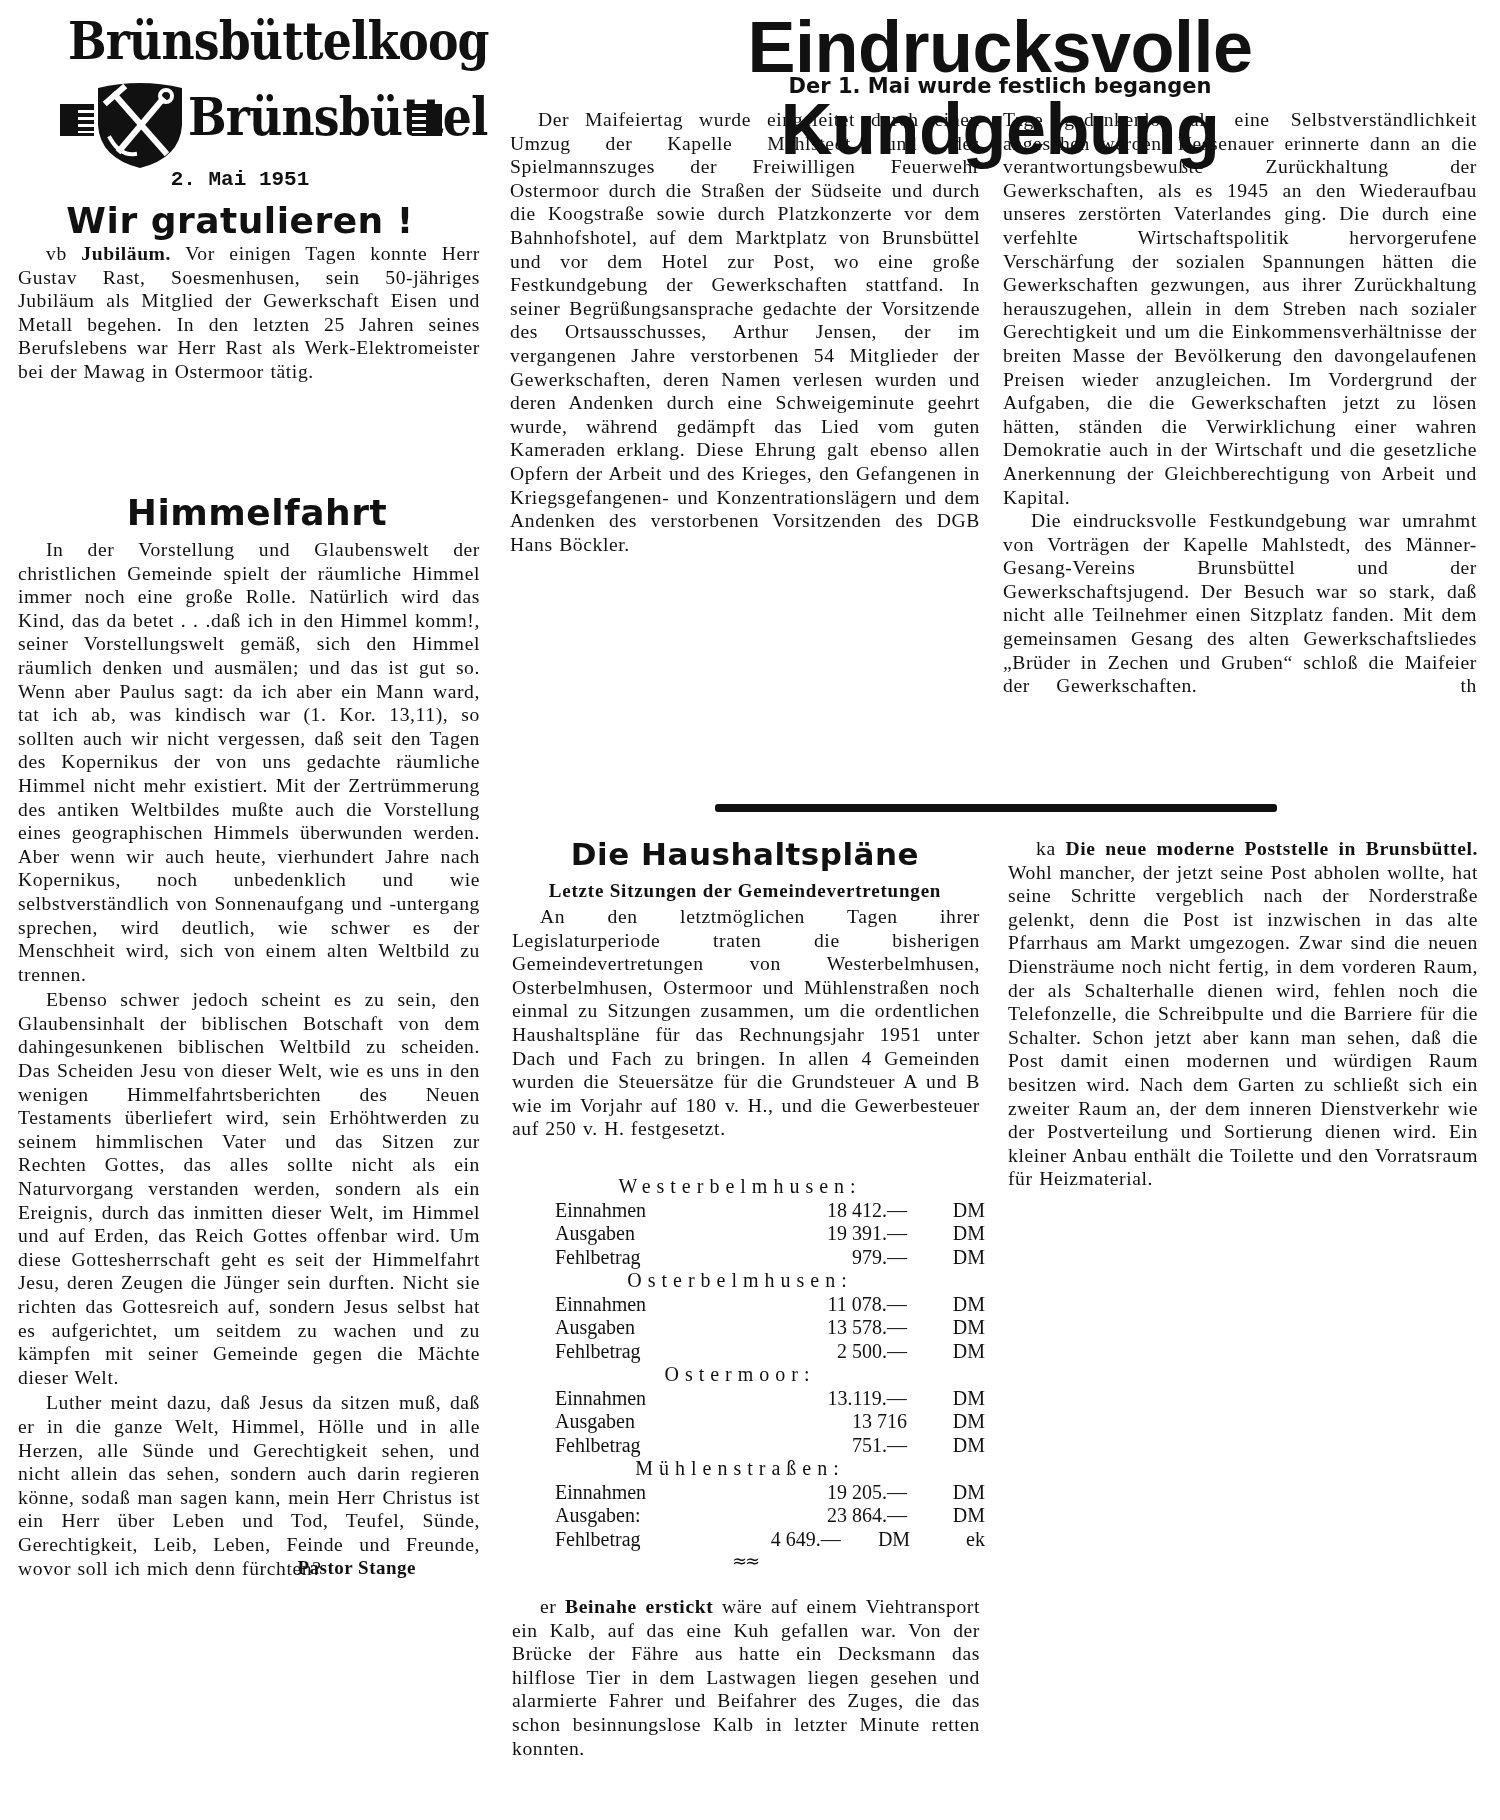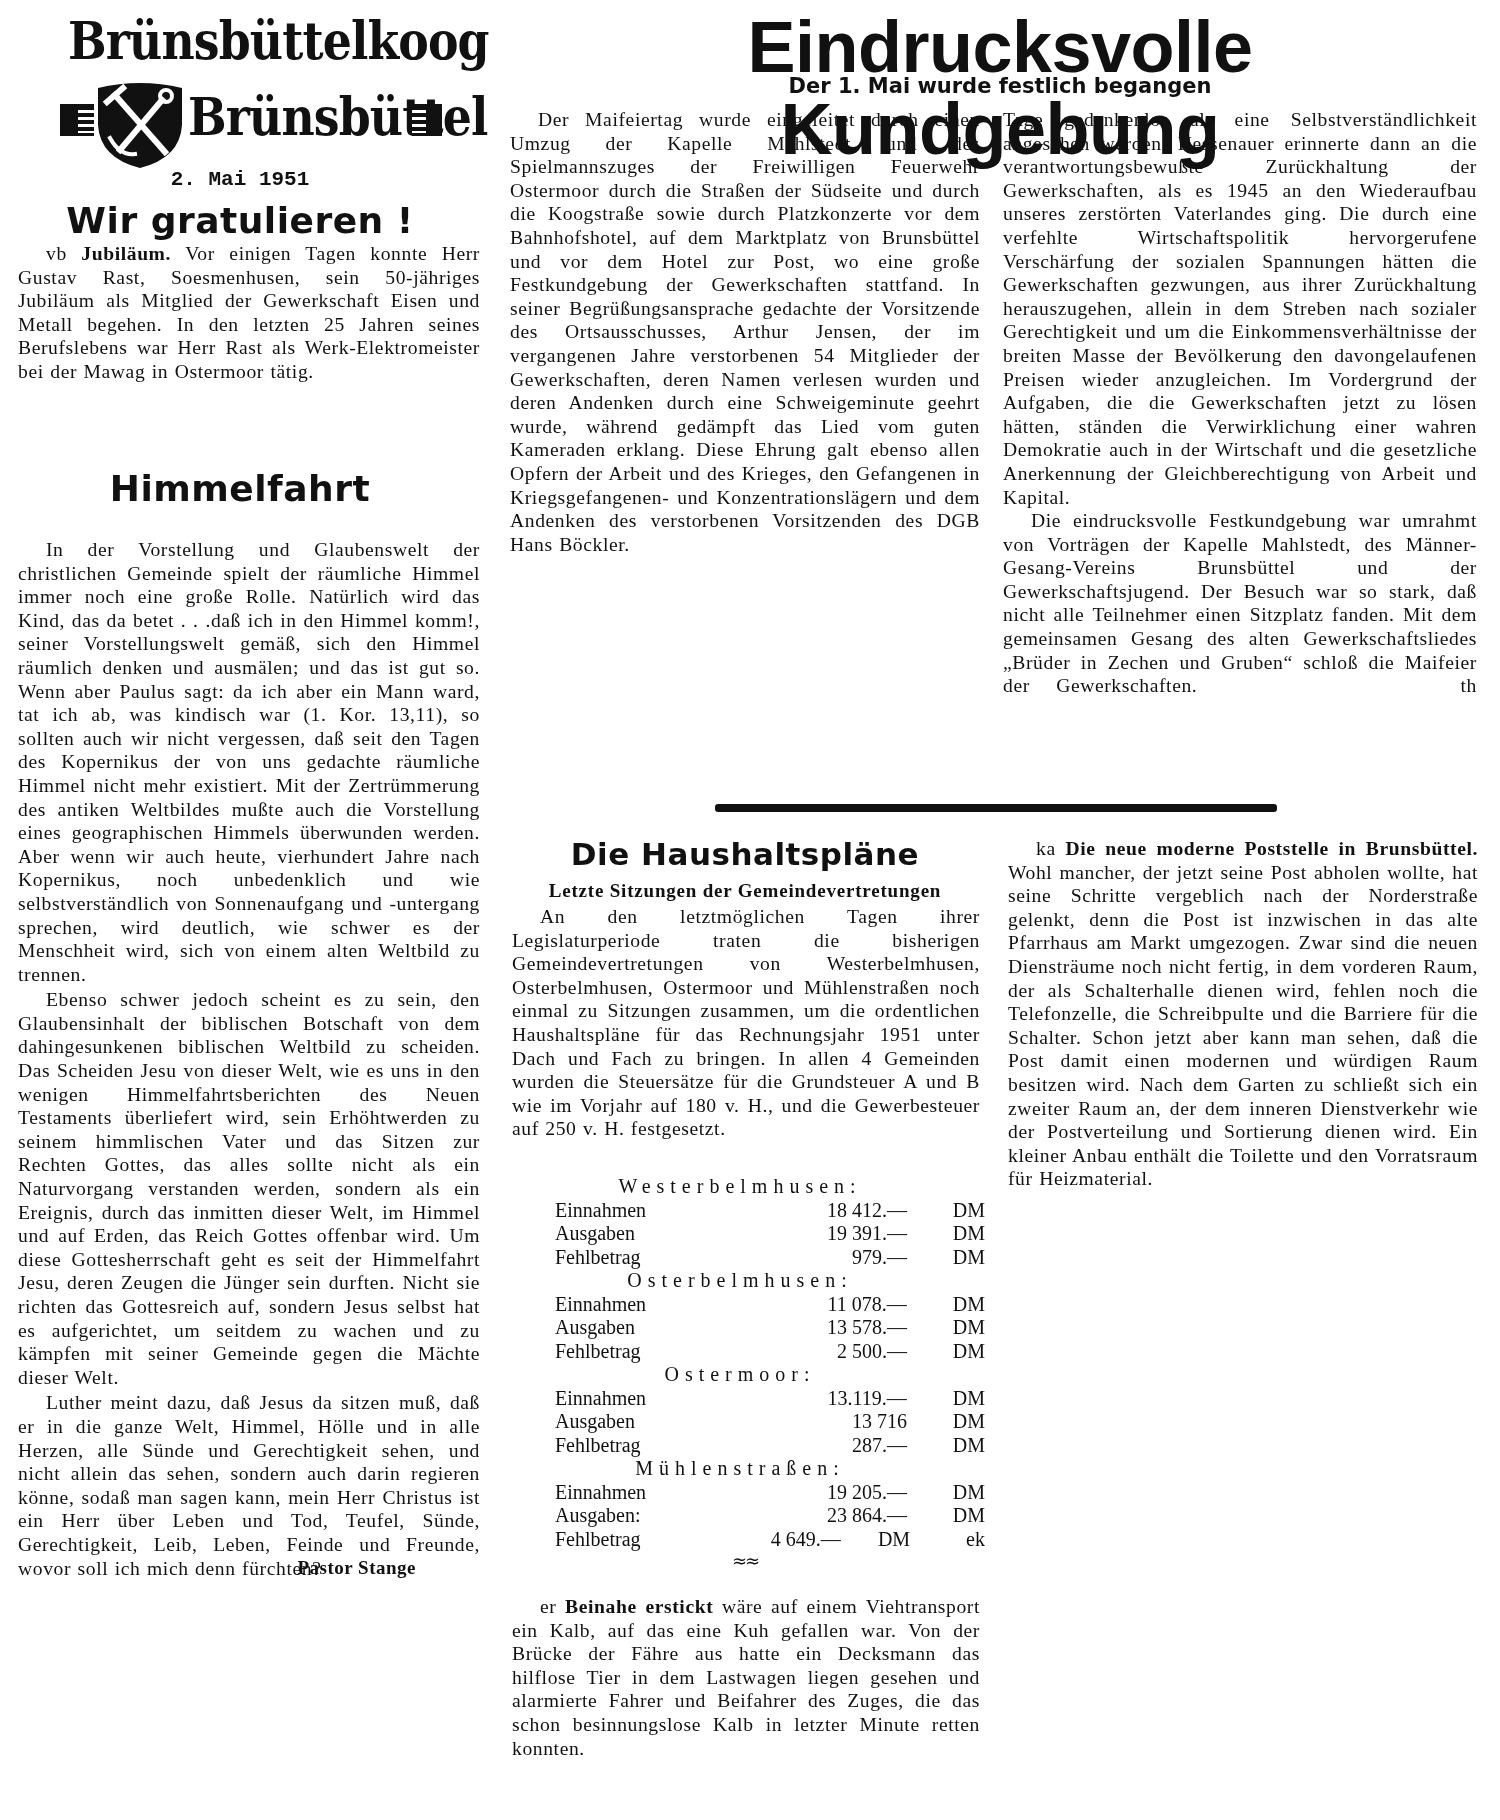--- a/index.html
+++ b/index.html
@@ -14,21 +14,21 @@
   .mast-line1 { position:absolute; left:28px; top:0; font-family:"DejaVu Serif", serif; font-weight:bold; font-size:52px; letter-spacing:-1px; transform:scaleX(0.88); transform-origin:left top; white-space:nowrap; }
   .mast-line2 { position:absolute; left:148px; top:76px; font-family:"DejaVu Serif", serif; font-weight:bold; font-size:52px; letter-spacing:-1px; transform:scaleX(0.88); transform-origin:left top; white-space:nowrap; }
   .banner-l { position:absolute; left:20px; top:92px; width:34px; height:36px; }
   .banner-r { position:absolute; left:372px; top:92px; width:30px; height:36px; }
   .shield { position:absolute; left:50px; top:70px; width:100px; height:90px; }
 
   #date { left:0; top:168px; width:480px; text-align:center; font-family:Liberation Mono, monospace; font-weight:bold; font-size:21px; }
   h2.sec { margin:0; font-family:"DejaVu Sans", sans-serif; font-weight:bold; text-align:center; font-size:36px; letter-spacing:0.5px; }
   #h-gratulieren { left:0; top:200px; width:480px; }
   #col1-a { left:18px; top:242px; width:462px; }
-  #h-himmelfahrt { left:0; top:468px; width:480px; }
+  #h-himmelfahrt { left:0; top:492px; width:480px;padding-left:17px; }
   #col1-b { left:18px; top:534px; width:462px; }
 
   #main-headline { left:520px; top:6px; width:960px; text-align:center; font-family:Liberation Sans, sans-serif; font-weight:bold; font-size:72px; letter-spacing:-0.5px; }
   #main-sub { left:520px; top:74px; width:960px; text-align:center; font-family:"DejaVu Sans", sans-serif; font-weight:bold; font-size:21px; }
   #col2-a { left:510px; top:108px; width:470px; }
   #col3-a { left:1003px; top:108px; width:474px; }
 
   #rule { position:absolute; left:715px; top:804px; width:562px; height:8px; background:#111; border-radius:3px; }
 
   #h-haushalt { left:510px; top:836px; width:470px; font-size:31px; }
@@ -153,21 +153,21 @@
       <span class="amt">13.119.—</span>
       <span class="cur">DM</span>
     </div>
     <div class="brow">
       <span class="lbl">Ausgaben</span>
       <span class="amt">13 716</span>
       <span class="cur">DM</span>
     </div>
     <div class="brow">
       <span class="lbl">Fehlbetrag</span>
-      <span class="amt">287.—</span>
+      <span class="amt">751.—</span>
       <span class="cur">DM</span>
     </div>
     <div class="bgroup-title">Mühlenstraßen:</div>
     <div class="brow">
       <span class="lbl">Einnahmen</span>
       <span class="amt">19 205.—</span>
       <span class="cur">DM</span>
     </div>
     <div class="brow">
       <span class="lbl">Ausgaben:</span>

